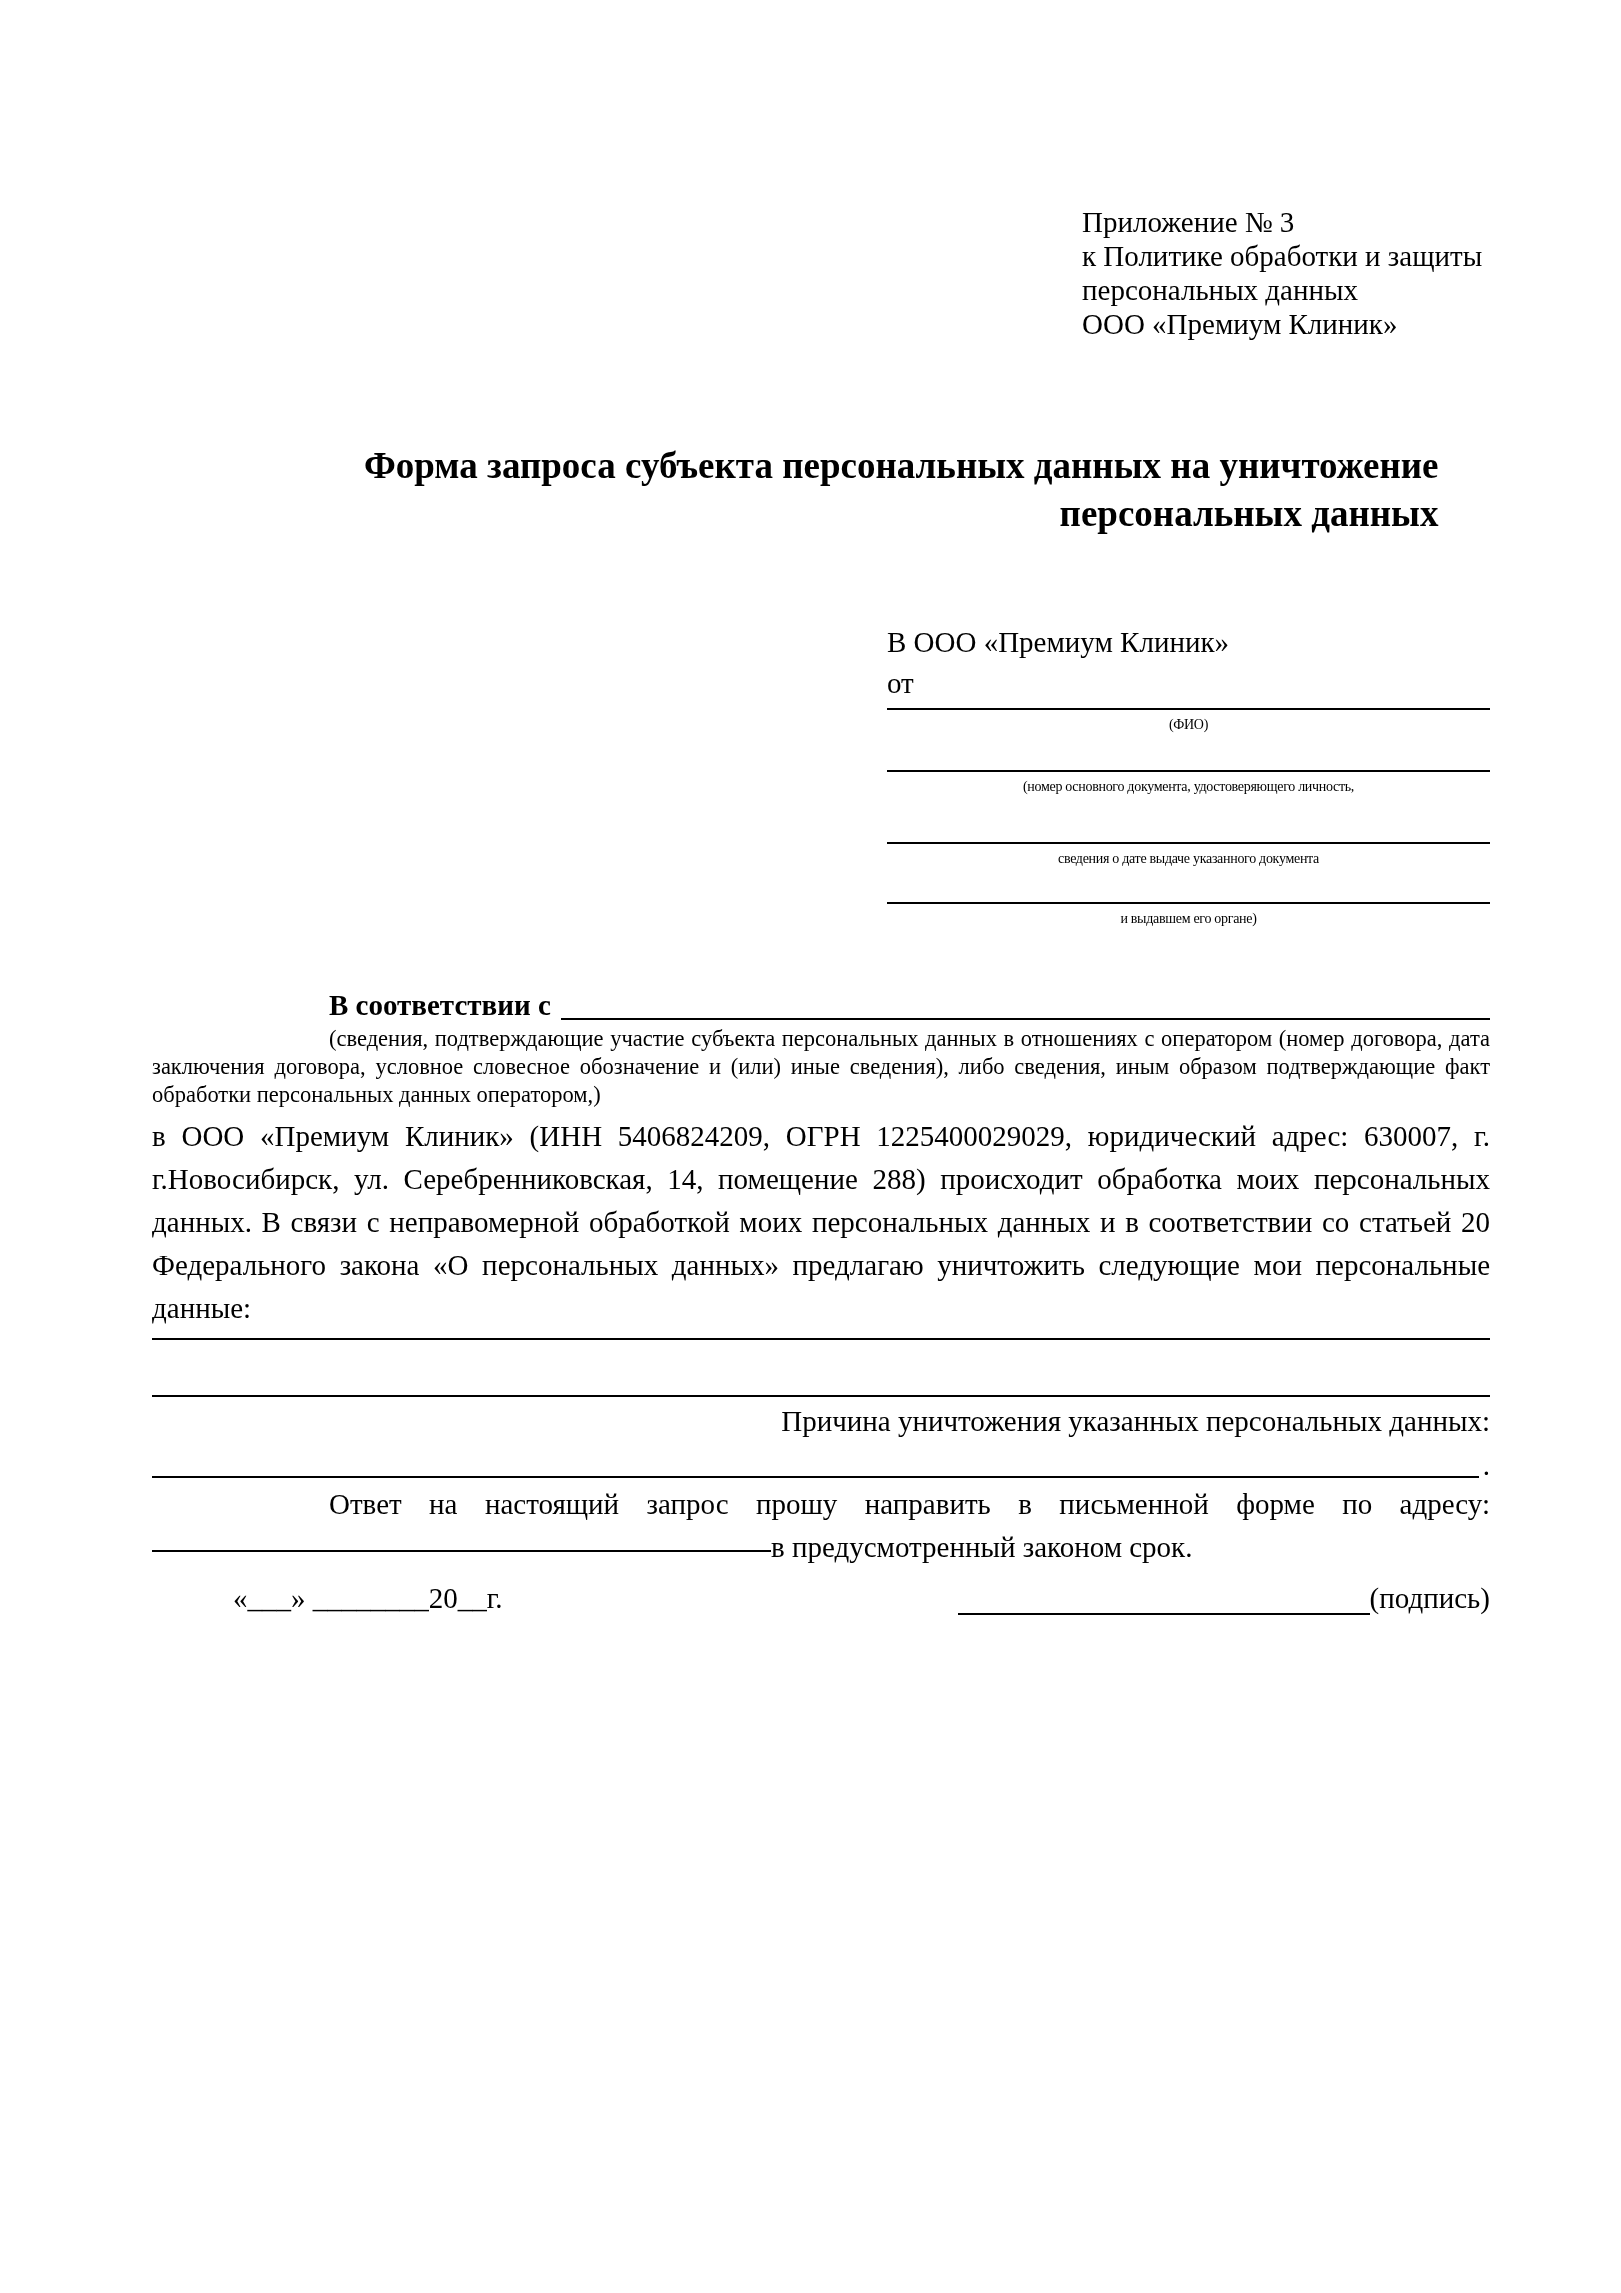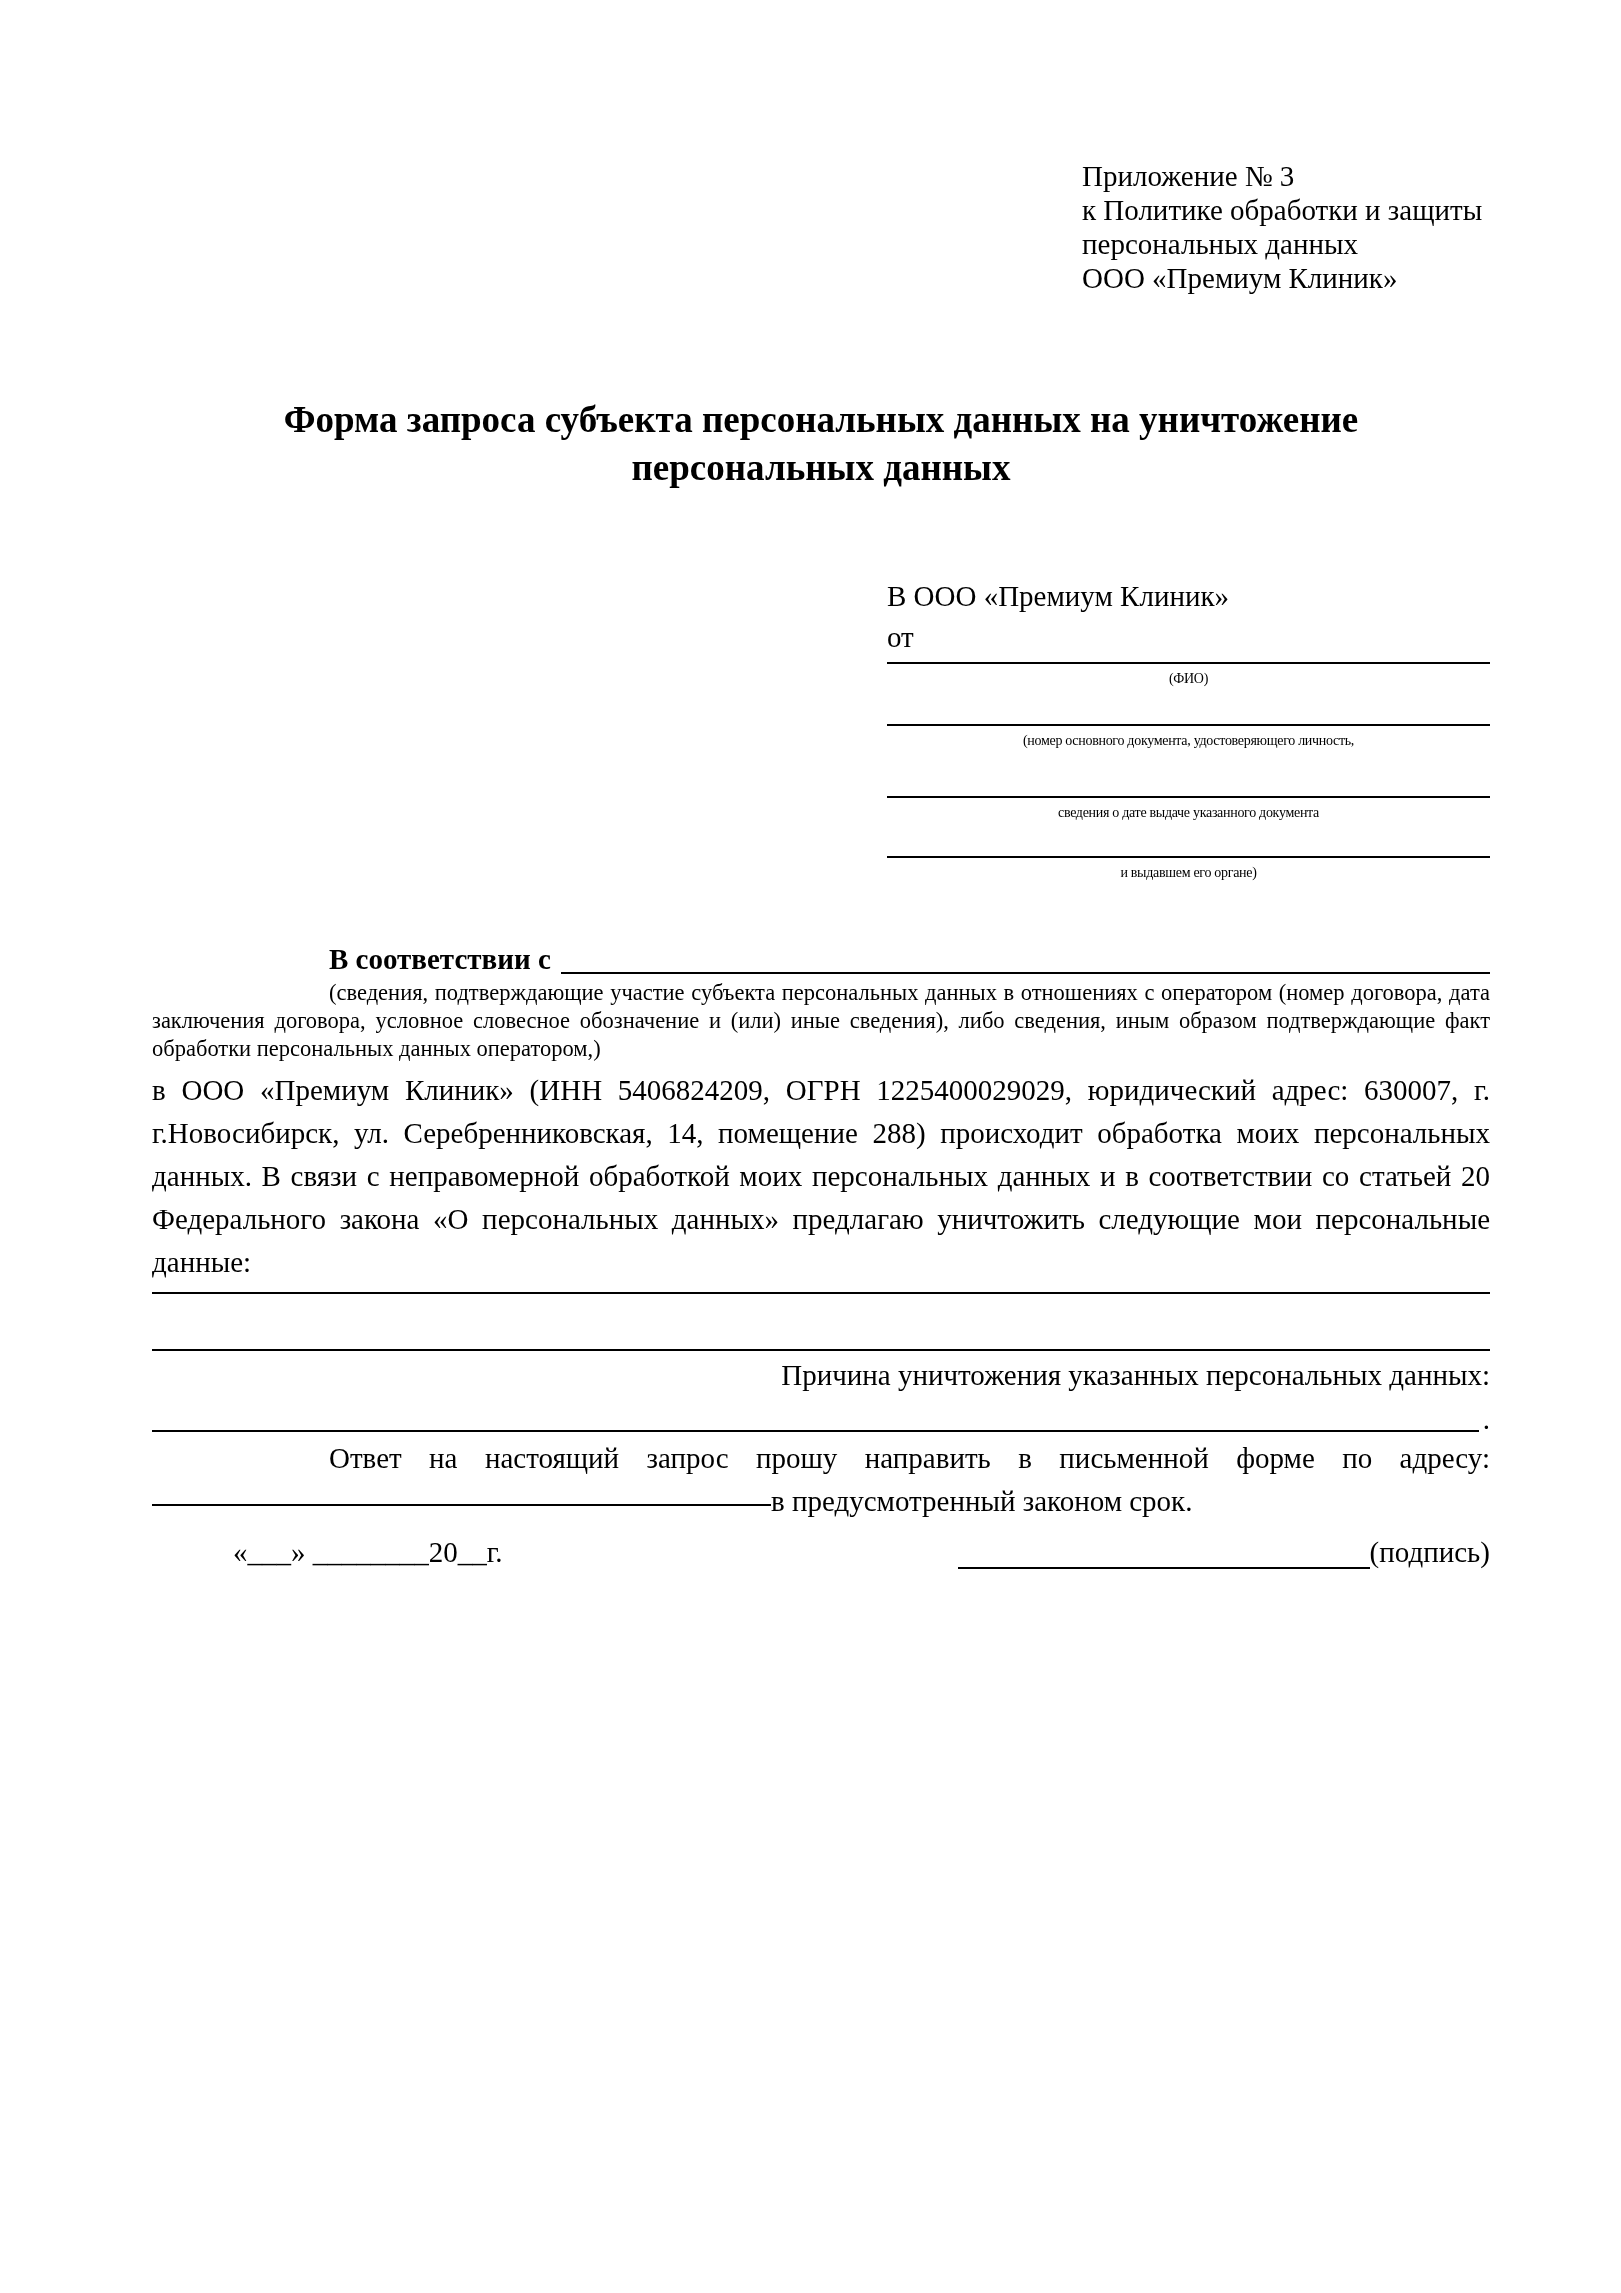--- a/index.html
+++ b/index.html
@@ -7,33 +7,34 @@
     position: relative;
     width: 1621px;
     height: 2030px;
     background: #ffffff;
     color: #000000;
     font-family: "Liberation Serif", "DejaVu Serif", serif;
     font-size: 29px;
     box-sizing: border-box;
     padding: 159px 131px 0 152px;
     overflow: hidden;
+    margin-top: 46px;
   }
 
   
   .header-block { margin-left: 930px; line-height: 34px; }
 
   
   .doc-title {
     margin: 101px auto 0;
     max-width: 1235px;
     font-size: 37px;
     font-weight: bold;
     line-height: 48px;
-    text-align: center;
+    text-align: right;
   }
 
   
   .addr { margin-top: 84px; margin-left: 735px; width: 603px; line-height: 41px; }
   .addr .uline { border-bottom: 2px solid #000; }
   .u1 { height: 3.9px; }
   .u2 { height: 31px; }
   .u3 { height: 41px; }
   .u4 { height: 29px; }
   .addr .cap {

